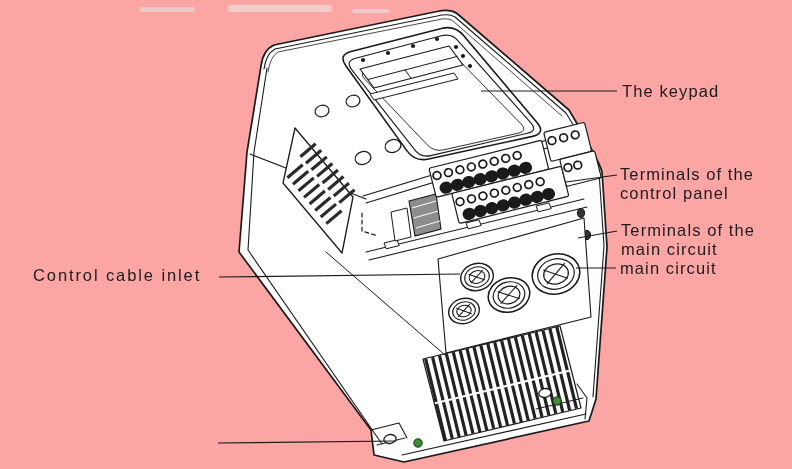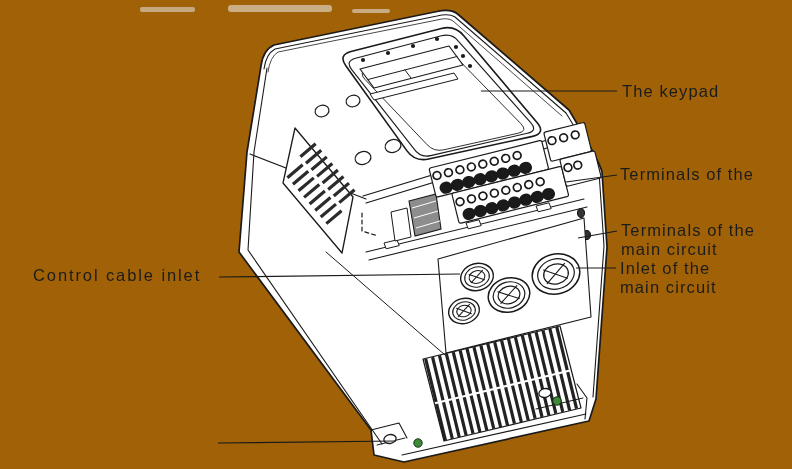--- a/index.html
+++ b/index.html
@@ -1,16 +1,16 @@
 <!DOCTYPE html>
 <html><head>
 <meta charset="utf-8">
 <style>
   html,body{margin:0;padding:0;background:#fff;}
-  .stage{position:relative;width:792px;height:469px;background:#a16207;overflow:hidden;
+  .stage{position:relative;width:792px;height:469px;background:#fca5a5;overflow:hidden;
          font-family:"Liberation Sans",sans-serif;}
   .art{position:absolute;left:0;top:0;}
   .s{stroke:#1a1a1a;fill:none;stroke-linecap:round;stroke-linejoin:round;}
   .f{fill:#fff;stroke:#1a1a1a;stroke-linejoin:round;}
   .lbl{position:absolute;font-size:16.5px;line-height:18.5px;letter-spacing:1.1px;
        color:#1c1c1c;white-space:nowrap;}
   .lbl.wide{letter-spacing:1.9px;}
   .ln{display:block;}
 </style>
 </head>
@@ -175,29 +175,29 @@
     <line x1="218" y1="443" x2="396" y2="441"></line>
   </g>
 </svg>
 
   <div class="lbl" style="left:622px;top:82px;">
     <span class="ln">The keypad</span>
   </div>
 
   <div class="lbl" style="left:620px;top:165px;">
     <span class="ln">Terminals of the</span>
+    <span class="ln">control panel</span>
   </div>
 
   <div class="lbl" style="left:621px;top:221px;">
     <span class="ln">Terminals of the</span>
     <span class="ln">main circuit</span>
   </div>
 
   <div class="lbl" style="left:620px;top:259px;">
-    <span class="ln">Inlet of the</span>
     <span class="ln">main circuit</span>
   </div>
 
   <div class="lbl wide" style="left:21px;top:266px;margin-left:12px;">
     <span class="ln">Control cable inlet</span>
   </div>
 
 
 </div>
 

